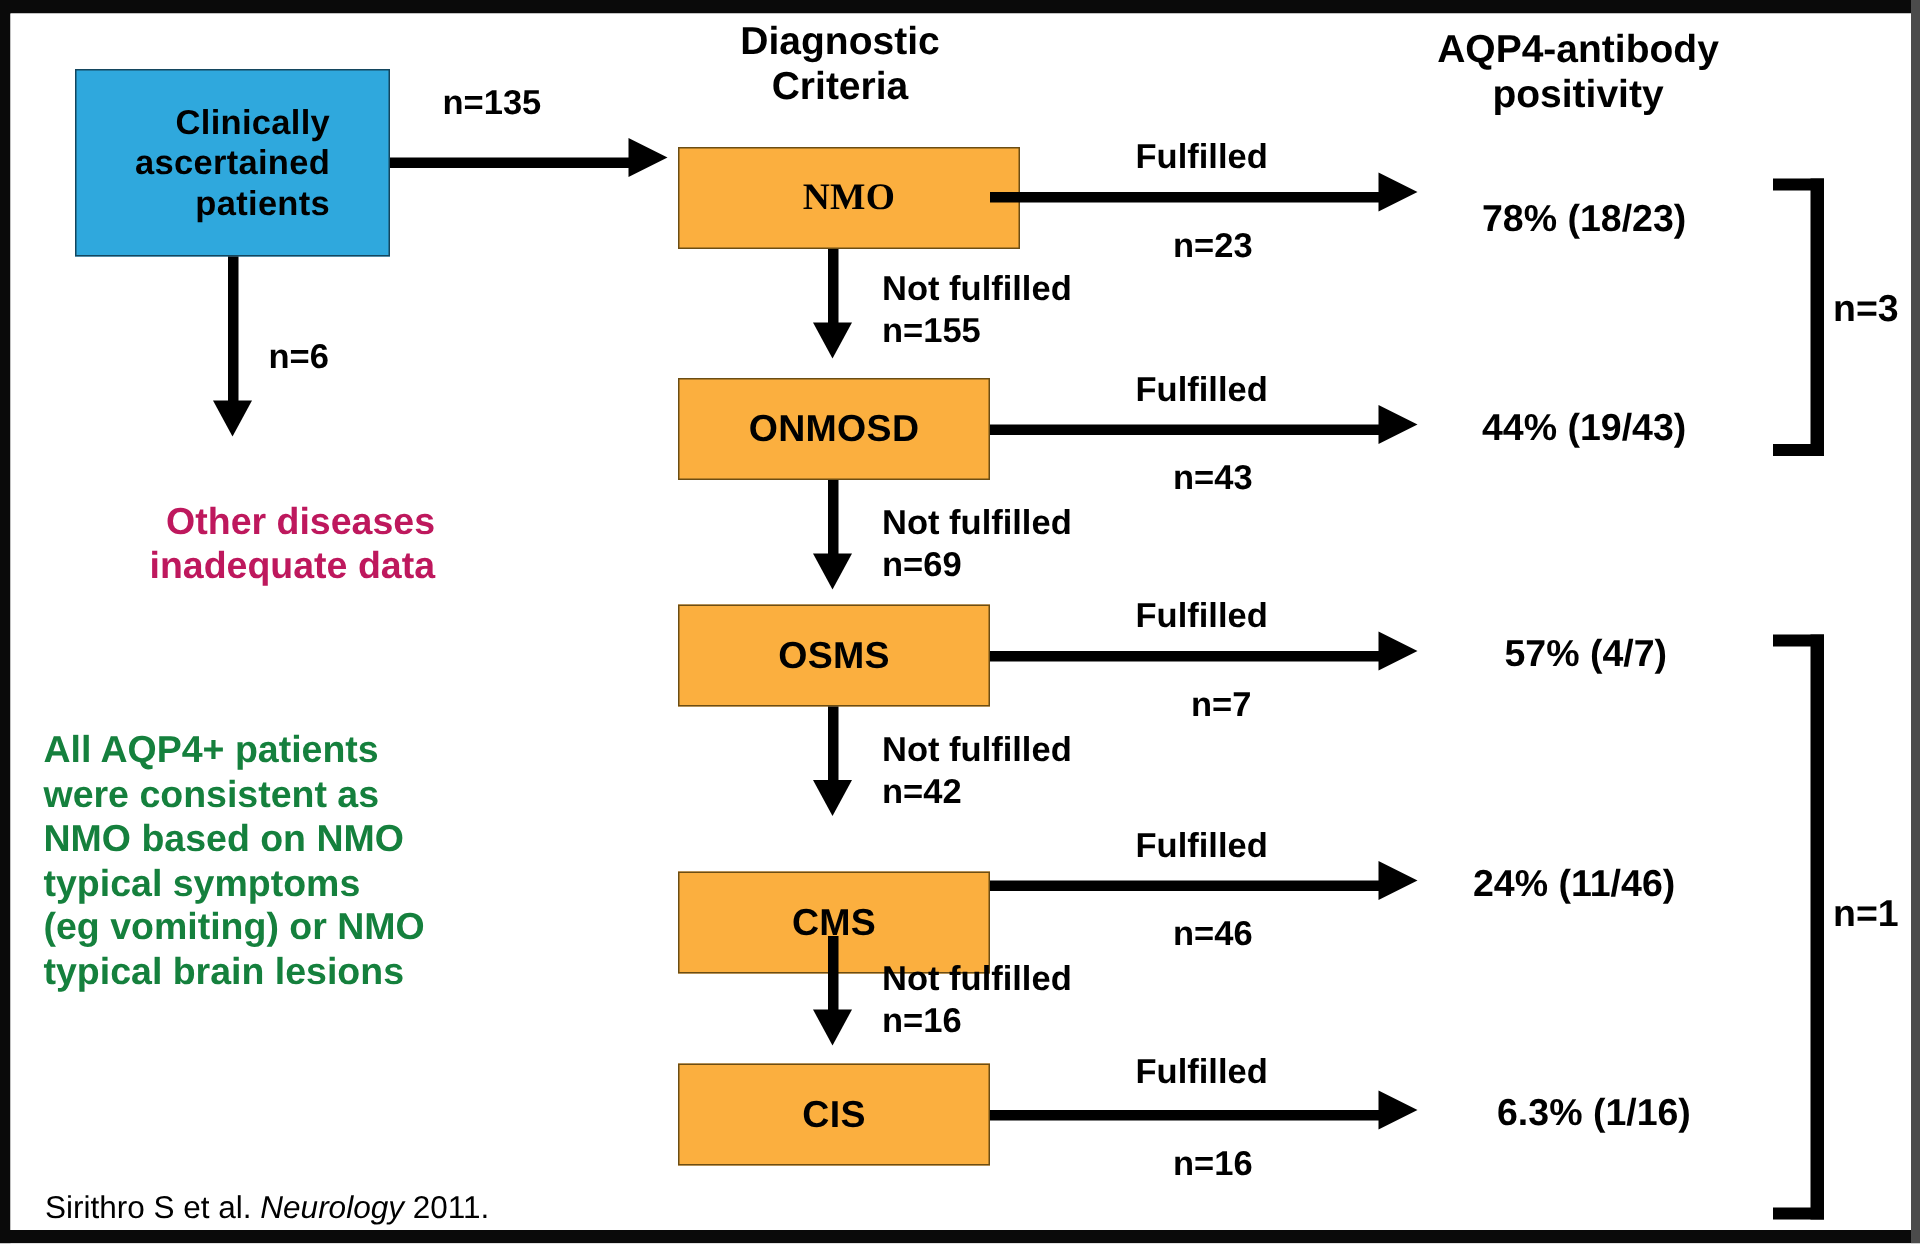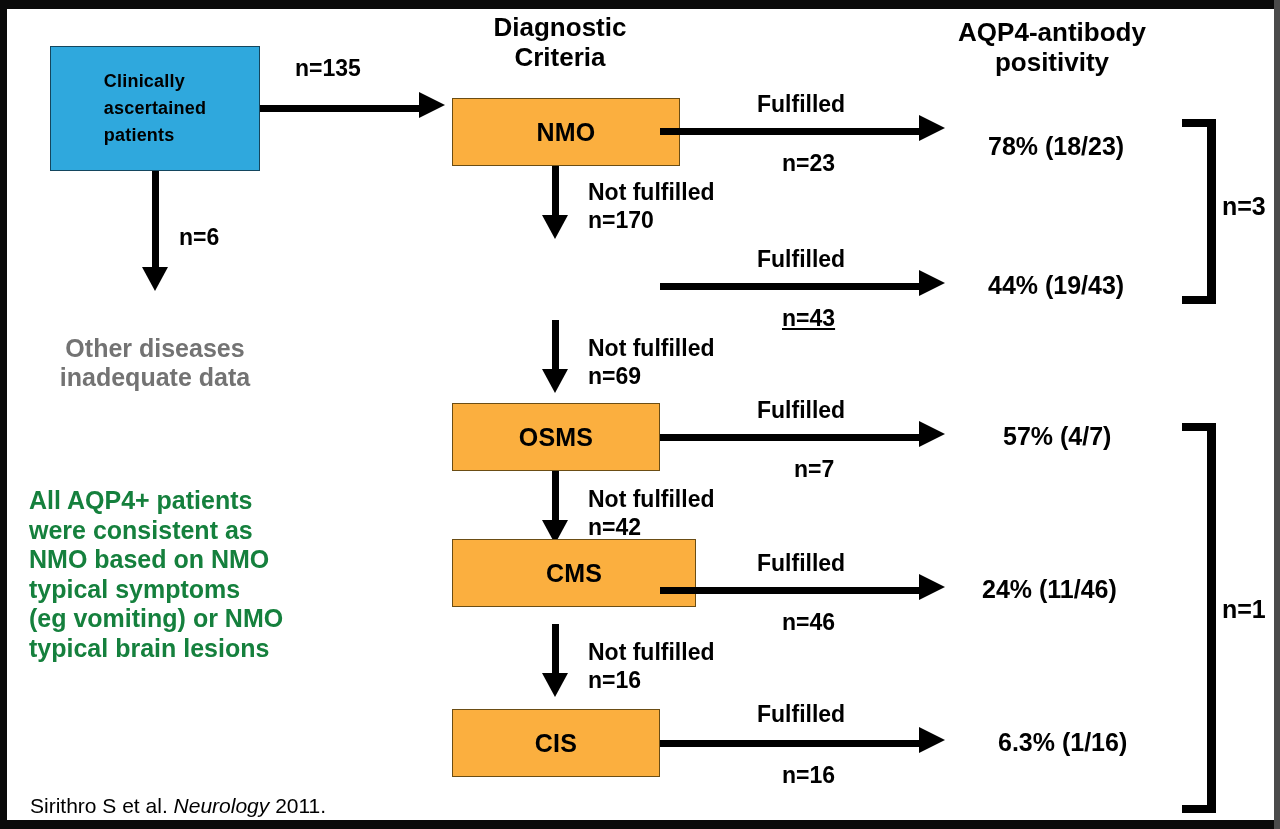--- a/index.html
+++ b/index.html
@@ -59,21 +59,21 @@
     display: flex;
     align-items: center;
     justify-content: center;
     font-weight: bold;
     color: #000;
   }
   .node-box.orange { background: #fbaf3f; }
   .node-box.blue   { background: #2fa8dd; border: 1px solid #14465e; }
 
   .node-label { font-size: 25px; letter-spacing: .2px; }
-  .node-label.multi { font-size: 18px; line-height: 27px; text-align: left; white-space: pre-line; }
+  .node-label.multi { font-size: 23px; line-height: 27px; text-align: right; white-space: pre-line; }
 
   
   .h-line { background: #000; height: 7px; }
   .v-line { background: #000; width: 7px; }
 
   .arrow-right {
     width: 0; height: 0;
     border-top: 13px solid transparent;
     border-bottom: 13px solid transparent;
     border-left: 26px solid #000;
@@ -115,22 +115,22 @@
     font-size: 25px;
     color: #000;
     white-space: nowrap;
   }
 
   
   .plain-note {
     font-weight: bold;
     font-size: 25px;
     line-height: 29px;
-    color: #737373;
-    text-align: center;
+    color: #be185d;
+    text-align: right;
     white-space: pre-line;
   }
   .note-block {
     font-weight: bold;
     font-size: 25px;
     line-height: 29.5px;
     color: #15803d;
     white-space: pre-line;
   }
   .citation {
@@ -176,38 +176,41 @@
 
     <div class="abs note-block" style="left:22px; top:477px; width:340px;">All AQP4+ patients
 were consistent as
 NMO based on NMO
 typical symptoms
 (eg vomiting) or NMO
 typical brain lesions</div>
 
     <div class="abs citation" style="left:23px; top:785px;"><span>Sirithro S et al. </span><span class="journal">Neurology</span><span> 2011.</span></div>
 
-    <div class="abs node-box orange" style="left:445px; top:89px; width:228px; height:68px;">
+    <div class="abs node-box orange" style="left:445px; top:89px; width:228px; height:68px;font-family:Liberation Serif, serif;">
       <span class="node-label">NMO</span>
     </div>
     <div class="abs h-line" style="left:653px; top:119px; width:265px;"></div>
     <div class="abs arrow-right" style="left:912px; top:106px;"></div>
     <div class="abs edge-label" style="left:750px; top:82px;">Fulfilled</div>
     <div class="abs edge-label" style="left:775px; top:141px;">n=23</div>
     <div class="abs result-value" style="left:981px; top:123px;">78% (18/23)</div>
 
     <div class="abs v-line" style="left:545px; top:157px; height:55px;"></div>
     <div class="abs arrow-down" style="left:535px; top:206px;"></div>
     <div class="abs edge-label" style="left:581px; top:170px;">Not fulfilled</div>
-    <div class="abs edge-label" style="left:581px; top:198px;">n=170</div>
-
+    <div class="abs edge-label" style="left:581px; top:198px;">n=155</div>
+
+    <div class="abs node-box orange" style="left:445px; top:243px; width:208px; height:68px;">
+      <span class="node-label">ONMOSD</span>
+    </div>
     <div class="abs h-line" style="left:653px; top:274px; width:265px;"></div>
     <div class="abs arrow-right" style="left:912px; top:261px;"></div>
     <div class="abs edge-label" style="left:750px; top:237px;">Fulfilled</div>
-    <div class="abs edge-label" style="left:775px; top:296px;text-decoration:underline;">n=43</div>
+    <div class="abs edge-label" style="left:775px; top:296px;">n=43</div>
     <div class="abs result-value" style="left:981px; top:262px;">44% (19/43)</div>
 
     <div class="abs v-line" style="left:545px; top:311px; height:55px;"></div>
     <div class="abs arrow-down" style="left:535px; top:360px;"></div>
     <div class="abs edge-label" style="left:581px; top:326px;">Not fulfilled</div>
     <div class="abs edge-label" style="left:581px; top:354px;">n=69</div>
 
     <div class="abs node-box orange" style="left:445px; top:394px; width:208px; height:68px;">
       <span class="node-label">OSMS</span>
     </div>
@@ -215,21 +218,21 @@
     <div class="abs arrow-right" style="left:912px; top:412px;"></div>
     <div class="abs edge-label" style="left:750px; top:388px;">Fulfilled</div>
     <div class="abs edge-label" style="left:787px; top:447px;">n=7</div>
     <div class="abs result-value" style="left:996px; top:413px;">57% (4/7)</div>
 
     <div class="abs v-line" style="left:545px; top:462px; height:55px;"></div>
     <div class="abs arrow-down" style="left:535px; top:511px;"></div>
     <div class="abs edge-label" style="left:581px; top:477px;">Not fulfilled</div>
     <div class="abs edge-label" style="left:581px; top:505px;">n=42</div>
 
-    <div class="abs node-box orange" style="left:445px; top:530px; width:244px; height:68px;">
+    <div class="abs node-box orange" style="left:445px; top:572px; width:208px; height:68px;">
       <span class="node-label">CMS</span>
     </div>
     <div class="abs h-line" style="left:653px; top:578px; width:265px;"></div>
     <div class="abs arrow-right" style="left:912px; top:565px;"></div>
     <div class="abs edge-label" style="left:750px; top:541px;">Fulfilled</div>
     <div class="abs edge-label" style="left:775px; top:600px;">n=46</div>
     <div class="abs result-value" style="left:975px; top:566px;">24% (11/46)</div>
 
     <div class="abs v-line" style="left:545px; top:615px; height:55px;"></div>
     <div class="abs arrow-down" style="left:535px; top:664px;"></div>

